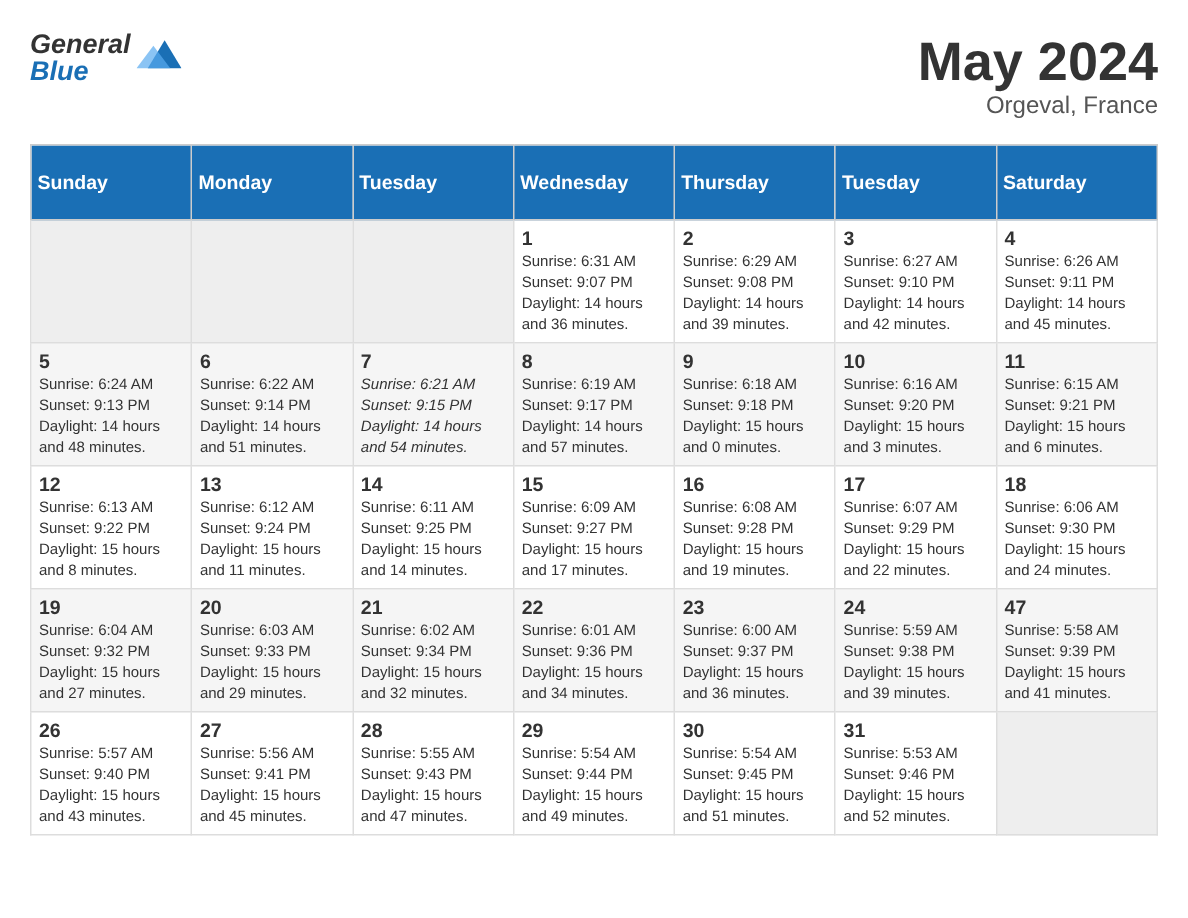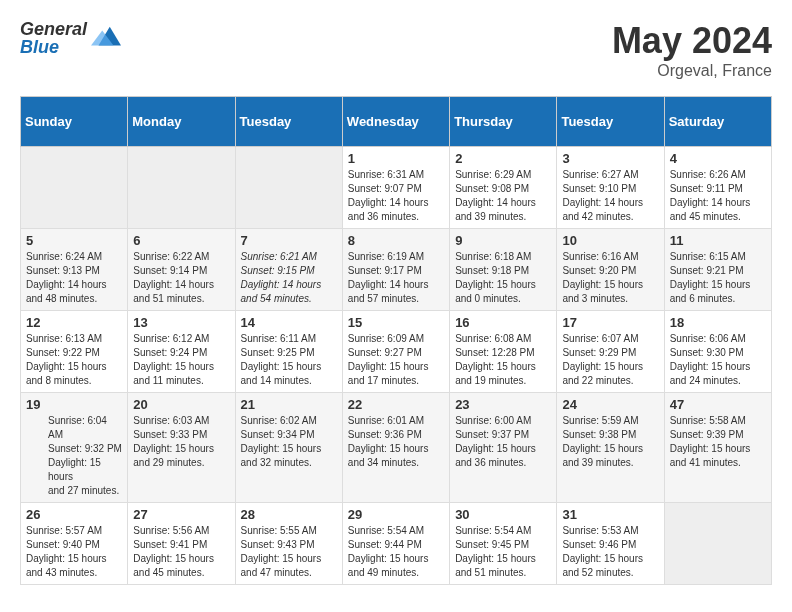--- a/index.html
+++ b/index.html
@@ -235,21 +235,21 @@
         <td>
           <div class="day-number">15</div>
           <div class="day-info" style="white-space: pre-line;">Sunrise: 6:09 AM
 Sunset: 9:27 PM
 Daylight: 15 hours
 and 17 minutes.</div>
         </td>
         <td>
           <div class="day-number">16</div>
           <div class="day-info" style="white-space: pre-line;">Sunrise: 6:08 AM
-Sunset: 12:28 PM
+Sunset: 9:28 PM
 Daylight: 15 hours
 and 19 minutes.</div>
         </td>
         <td>
           <div class="day-number">17</div>
           <div class="day-info" style="white-space: pre-line;">Sunrise: 6:07 AM
 Sunset: 9:29 PM
 Daylight: 15 hours
 and 22 minutes.</div>
         </td>
@@ -257,21 +257,21 @@
           <div class="day-number">18</div>
           <div class="day-info" style="white-space: pre-line;">Sunrise: 6:06 AM
 Sunset: 9:30 PM
 Daylight: 15 hours
 and 24 minutes.</div>
         </td>
       </tr>
       <tr>
         <td>
           <div class="day-number">19</div>
-          <div class="day-info" style="white-space: pre-line; margin-left: 22px;">Sunrise: 6:04 AM
+          <div class="day-info" style="white-space: pre-line;">Sunrise: 6:04 AM
 Sunset: 9:32 PM
 Daylight: 15 hours
 and 27 minutes.</div>
         </td>
         <td>
           <div class="day-number">20</div>
           <div class="day-info" style="white-space: pre-line;">Sunrise: 6:03 AM
 Sunset: 9:33 PM
 Daylight: 15 hours
 and 29 minutes.</div>

